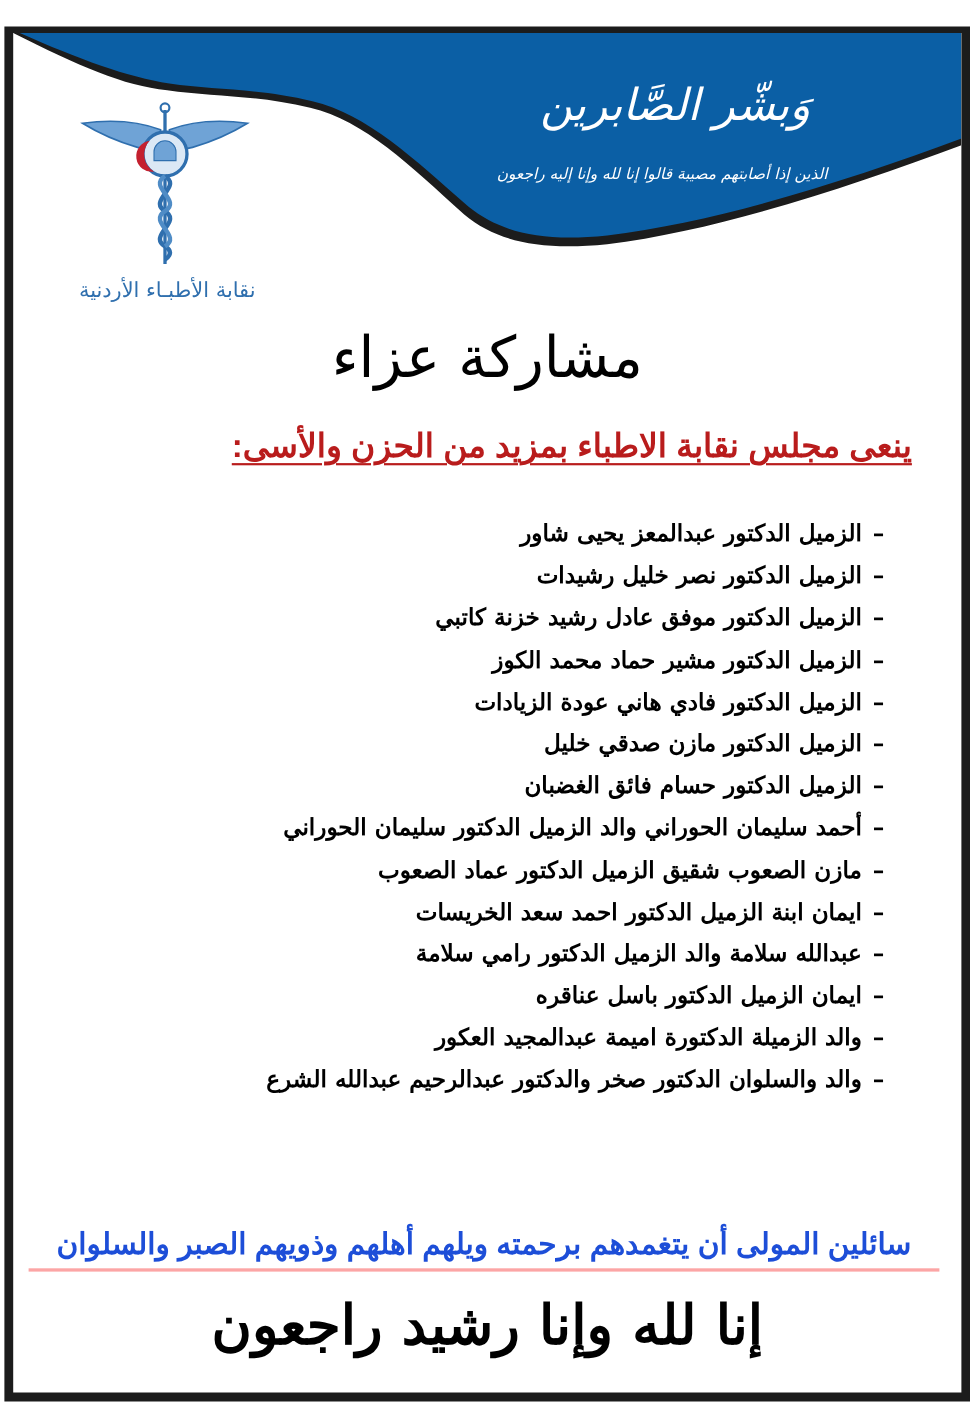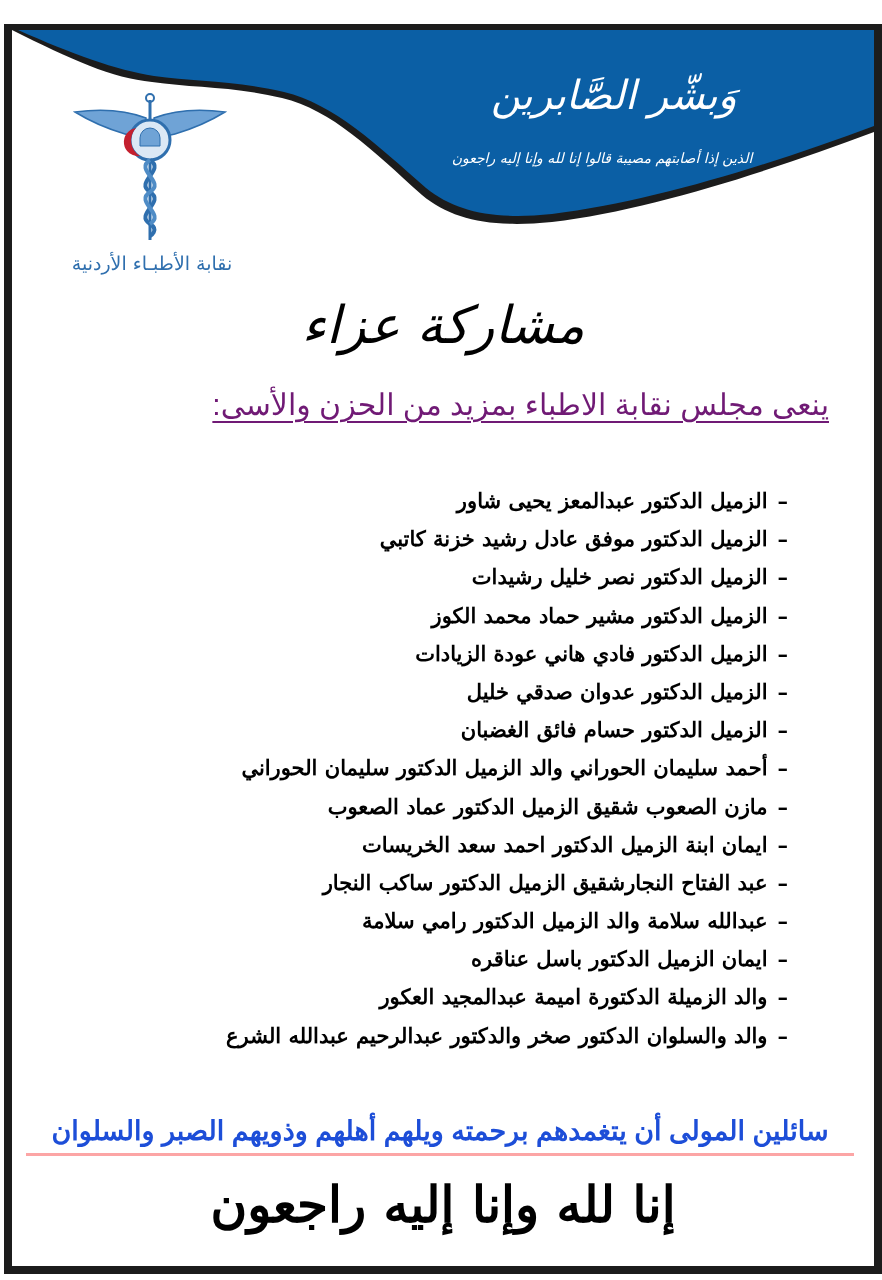--- a/index.html
+++ b/index.html
@@ -3,23 +3,23 @@
   <meta charset="utf-8">
   <style>
     html, body { margin: 0; padding: 0; background: #ffffff; }
     body { width: 882px; height: 1280px; position: relative; overflow: hidden; font-family: "DejaVu Sans", sans-serif; }
     .frame { position: absolute; left: 4px; top: 24px; width: 862px; height: 1236px; border: 8px solid #1c1c1c; border-top-width: 6px; background: #fff; overflow: hidden; }
     .wave { position: absolute; left: 0; top: 0; width: 862px; height: 220px; }
     .verse-title { position: absolute; right: 110px; top: 42px; width: 300px; text-align: center; color: #ffffff; font-family: "DejaVu Serif", serif; font-size: 40px; font-style: italic; direction: rtl; }
     .verse-sub { position: absolute; right: 92px; top: 120px; width: 360px; text-align: center; color: #ffffff; font-family: "DejaVu Serif", serif; font-size: 14px; font-style: italic; direction: rtl; }
     .logo { position: absolute; left: 58px; top: 60px; width: 160px; height: 160px; }
     .logo-caption { position: absolute; left: 30px; top: 222px; width: 220px; text-align: center; color: #2f6fae; font-family: "DejaVu Serif", serif; font-size: 19px; direction: rtl; }
-    .main-title { position: absolute; left: 0; right: 0; top: 265px; text-align: center; font-family: "DejaVu Serif", serif; font-size: 52px; font-style: italic; color: #000; direction: rtl; }
-    .subhead { position: absolute; right: 45px; top: 357px; font-family: "Liberation Sans", sans-serif; font-weight: normal; font-size: 30px; color: #701a75; direction: rtl; text-decoration: underline; text-decoration-thickness: 2px; text-underline-offset: 6px; text-align: right; }
-    .list { position: absolute; right: 70px; top: 436px; width: 720px; direction: rtl; margin: 16px; padding: 0; list-style: none; text-align: right; }
+    .main-title { position: absolute; left: 0; right: 0; top: 265px; text-align: center; font-family: "DejaVu Serif", serif; font-size: 52px; color: #000; direction: rtl; }
+    .subhead { position: absolute; right: 45px; top: 357px; font-family: "Liberation Sans", sans-serif; font-weight: bold; font-size: 30px; color: #b91c1c; direction: rtl; text-decoration: underline; text-decoration-thickness: 2px; text-underline-offset: 6px; text-align: right; }
+    .list { position: absolute; right: 70px; top: 436px; width: 720px; direction: rtl; margin: 0; padding: 0; list-style: none; text-align: right; }
     .list li { font-family: "DejaVu Serif", serif; font-weight: bold; font-size: 21px; line-height: 38.2px; height: 38.2px; color: #000; white-space: nowrap; }
     .list .dash { margin-left: 10px; }
     .closing { position: absolute; left: 14px; right: 20px; top: 1085px; text-align: center; font-family: "Liberation Sans", sans-serif; font-weight: bold; font-size: 27px; color: #1d4ed8; direction: rtl; border-bottom: 3px solid #fca5a5; padding-bottom: 6px; }
     .calligraphy { position: absolute; left: 0; right: 0; top: 1145px; text-align: center; font-family: "DejaVu Serif", serif; font-size: 50px; font-weight: bold; color: #000; direction: rtl; }
   </style>
 </head>
 <body>
 
 <div class="frame">
 
@@ -43,32 +43,31 @@
     <path d="M80,70 C64,80 96,92 80,102 C64,112 96,124 80,134" fill="none" stroke="#4f8cc6" stroke-width="4"></path>
   </svg>
   <div class="logo-caption">نقابة الأطبـاء الأردنية</div>
 
   <div class="main-title">مشاركة عزاء</div>
 
   <div class="subhead">ينعى مجلس نقابة الاطباء بمزيد من الحزن والأسى:</div>
 
   <ul class="list">
     <li><span class="dash">–</span><span>الزميل الدكتور  عبدالمعز يحيى شاور</span></li>
+    <li><span class="dash">–</span><span>الزميل الدكتور نصر خليل رشيدات</span></li>
     <li><span class="dash">–</span><span>الزميل الدكتور  موفق عادل رشيد خزنة كاتبي</span></li>
-    <li><span class="dash">–</span><span>الزميل الدكتور نصر خليل رشيدات</span></li>
     <li><span class="dash">–</span><span>الزميل الدكتور  مشير حماد محمد الكوز</span></li>
     <li><span class="dash">–</span><span>الزميل الدكتور فادي هاني عودة الزيادات</span></li>
-    <li><span class="dash">–</span><span>الزميل الدكتور عدوان صدقي خليل</span></li>
+    <li><span class="dash">–</span><span>الزميل الدكتور مازن صدقي خليل</span></li>
     <li><span class="dash">–</span><span>الزميل الدكتور حسام فائق الغضبان</span></li>
     <li><span class="dash">–</span><span>أحمد سليمان الحوراني والد الزميل الدكتور سليمان الحوراني</span></li>
     <li><span class="dash">–</span><span>مازن الصعوب شقيق الزميل الدكتور عماد الصعوب</span></li>
     <li><span class="dash">–</span><span>ايمان ابنة الزميل الدكتور  احمد سعد الخريسات</span></li>
-    <li><span class="dash">–</span><span>عبد الفتاح النجارشقيق الزميل الدكتور ساكب النجار</span></li>
     <li><span class="dash">–</span><span>عبدالله سلامة والد الزميل الدكتور رامي سلامة</span></li>
     <li><span class="dash">–</span><span>ايمان الزميل الدكتور باسل عناقره</span></li>
     <li><span class="dash">–</span><span>والد الزميلة الدكتورة اميمة عبدالمجيد العكور</span></li>
     <li><span class="dash">–</span><span>والد والسلوان الدكتور صخر والدكتور عبدالرحيم عبدالله الشرع</span></li>
   </ul>
 
   <div class="closing">سائلين المولى أن يتغمدهم برحمته ويلهم أهلهم وذويهم الصبر والسلوان</div>
 
-  <div class="calligraphy">إنا لله وإنا إليه راجعون</div>
+  <div class="calligraphy">إنا لله وإنا رشيد راجعون</div>
 </div>
 
 </body></html>

